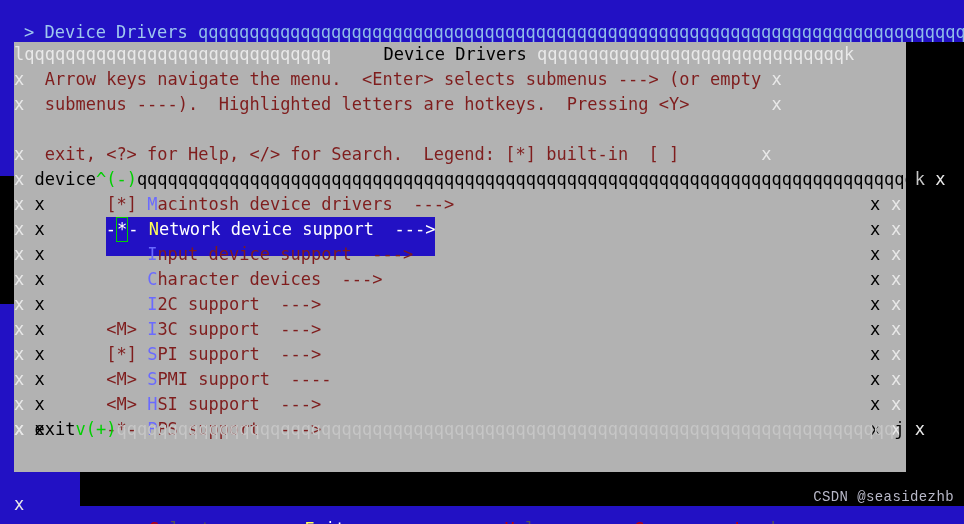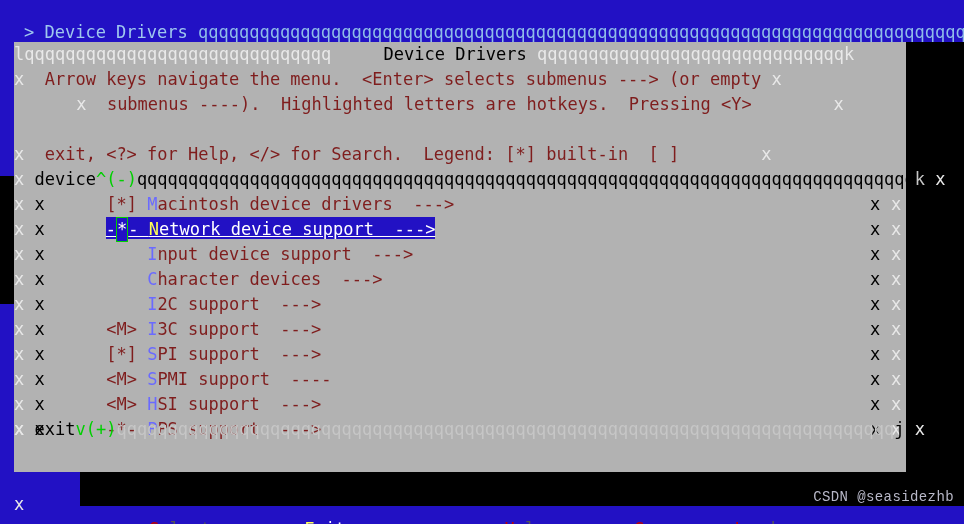--- a/index.html
+++ b/index.html
@@ -92,25 +92,24 @@
   .bd-dim  { color: #c6c6c6; }
   .ib      { color: #000000; }         
   .green   { color: #00d000; }
   .blue    { color: #6a6aff; }
   .txt     { color: #7f1d1d; }
 
   
   .sel-bg {
     position: absolute;
     background: #2211c4;
-    height: 22px;
+    height: 39px;
     line-height: 25px;
     white-space: pre;
     color: #ffffff;
-    text-decoration: underline;
   }
   .sel-hot { color: #ffff55; }
   .cursor-box {
     display: inline-block;
     border: 1px solid #00d000;
     box-sizing: border-box;
     color: #ffffff;
     background: #2211c4;
     line-height: 23px;
     height: 25px;
@@ -166,21 +165,21 @@
 
   
   <div class="dialog">
 
     
     <div class="row" style="top:0px;"><span class="bd">lqqqqqqqqqqqqqqqqqqqqqqqqqqqqqq </span><span class="dlg-title">Device Drivers</span><span class="bd"> qqqqqqqqqqqqqqqqqqqqqqqqqqqqqqk</span></div>
 
     
     <div class="row" style="top:25px;"><span class="bd">x</span><span class="txt">  </span><span class="txt">Arrow keys navigate the menu.  &lt;Enter&gt; selects submenus ---&gt; (or empty</span><span class="txt"> </span><span class="bd">x</span></div>
 
-    <div class="row" style="top:50px;text-align:center;"><span class="bd">x</span><span class="txt">  </span><span class="txt">submenus ----).  Highlighted letters are hotkeys.  Pressing &lt;Y&gt;</span><span class="txt">        </span><span class="bd">x</span></div>
+    <div class="row" style="top:50px;"><span class="bd">x</span><span class="txt">  </span><span class="txt">submenus ----).  Highlighted letters are hotkeys.  Pressing &lt;Y&gt;</span><span class="txt">        </span><span class="bd">x</span></div>
 
 
     <div class="row" style="top:100px;"><span class="bd">x</span><span class="txt">  </span><span class="txt">exit, &lt;?&gt; for Help, &lt;/&gt; for Search.  Legend: [*] built-in  [ ]</span><span class="txt">        </span><span class="bd">x</span></div>
 
     
     <div class="row" style="top:125px;"><span class="bd">x</span><span class="txt"> </span><span class="ib">device</span><span class="green">^(-)</span><span class="ib">qqqqqqqqqqqqqqqqqqqqqqqqqqqqqqqqqqqqqqqqqqqqqqqqqqqqqqqqqqqqqqqqqqqqqqqqqqqq</span><span class="bd-dim">k</span><span class="txt"> </span><span class="bd">x</span></div>
 
     
     <div id="menu-rows"><div class="row" style="top: 150px;"><span class="bd">x</span><span class="txt"> </span><span class="ib">x</span><span class="txt">      </span><span class="txt">[*] </span><span class="blue">M</span><span class="txt">acintosh device drivers  ---&gt;</span><span class="ib" style="position: absolute; left: 856px;">x</span><span class="bd" style="position: absolute; left: 877px;">x</span></div><div class="row" style="top: 175px;"><span class="bd">x</span><span class="txt"> </span><span class="ib">x</span><span class="txt">      </span><span class="sel-bg" style="left: 91.8px; top: 0px;"><span>-</span><span class="cursor-box">*</span><span>- </span><span class="sel-hot">N</span><span>etwork device support  ---&gt;</span></span><span class="ib" style="position: absolute; left: 856px;">x</span><span class="bd" style="position: absolute; left: 877px;">x</span></div><div class="row" style="top: 200px;"><span class="bd">x</span><span class="txt"> </span><span class="ib">x</span><span class="txt">      </span><span class="txt">    </span><span class="blue">I</span><span class="txt">nput device support  ---&gt;</span><span class="ib" style="position: absolute; left: 856px;">x</span><span class="bd" style="position: absolute; left: 877px;">x</span></div><div class="row" style="top: 225px;"><span class="bd">x</span><span class="txt"> </span><span class="ib">x</span><span class="txt">      </span><span class="txt">    </span><span class="blue">C</span><span class="txt">haracter devices  ---&gt;</span><span class="ib" style="position: absolute; left: 856px;">x</span><span class="bd" style="position: absolute; left: 877px;">x</span></div><div class="row" style="top: 250px;"><span class="bd">x</span><span class="txt"> </span><span class="ib">x</span><span class="txt">      </span><span class="txt">    </span><span class="blue">I</span><span class="txt">2C support  ---&gt;</span><span class="ib" style="position: absolute; left: 856px;">x</span><span class="bd" style="position: absolute; left: 877px;">x</span></div><div class="row" style="top: 275px;"><span class="bd">x</span><span class="txt"> </span><span class="ib">x</span><span class="txt">      </span><span class="txt">&lt;M&gt; </span><span class="blue">I</span><span class="txt">3C support  ---&gt;</span><span class="ib" style="position: absolute; left: 856px;">x</span><span class="bd" style="position: absolute; left: 877px;">x</span></div><div class="row" style="top: 300px;"><span class="bd">x</span><span class="txt"> </span><span class="ib">x</span><span class="txt">      </span><span class="txt">[*] </span><span class="blue">S</span><span class="txt">PI support  ---&gt;</span><span class="ib" style="position: absolute; left: 856px;">x</span><span class="bd" style="position: absolute; left: 877px;">x</span></div><div class="row" style="top: 325px;"><span class="bd">x</span><span class="txt"> </span><span class="ib">x</span><span class="txt">      </span><span class="txt">&lt;M&gt; </span><span class="blue">S</span><span class="txt">PMI support  ----</span><span class="ib" style="position: absolute; left: 856px;">x</span><span class="bd" style="position: absolute; left: 877px;">x</span></div><div class="row" style="top: 350px;"><span class="bd">x</span><span class="txt"> </span><span class="ib">x</span><span class="txt">      </span><span class="txt">&lt;M&gt; </span><span class="blue">H</span><span class="txt">SI support  ---&gt;</span><span class="ib" style="position: absolute; left: 856px;">x</span><span class="bd" style="position: absolute; left: 877px;">x</span></div><div class="row" style="top: 375px;"><span class="bd">x</span><span class="txt"> </span><span class="ib">x</span><span class="txt">      </span><span class="txt">-*- </span><span class="blue">P</span><span class="txt">PS support  ---&gt;</span><span class="ib" style="position: absolute; left: 856px;">x</span><span class="bd" style="position: absolute; left: 877px;">x</span></div></div>
 

